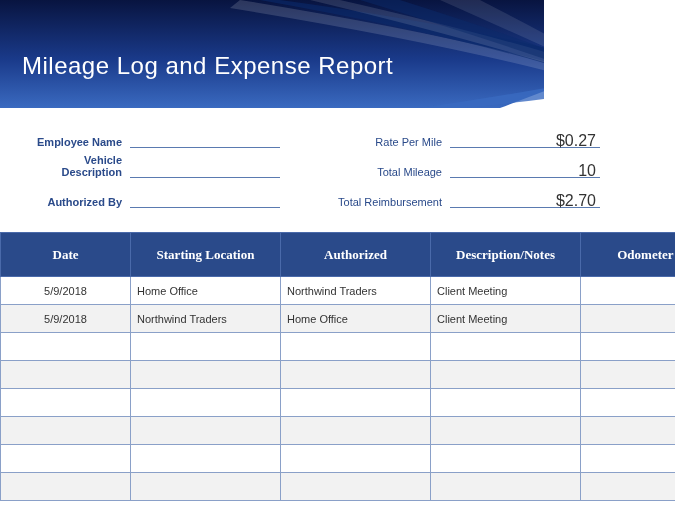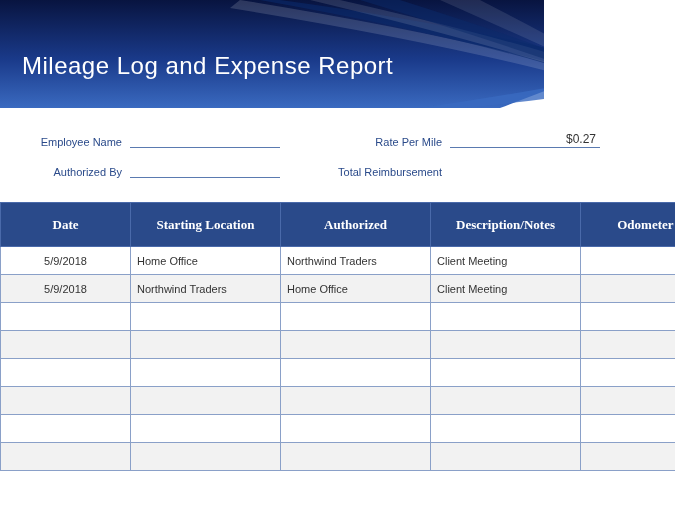--- a/index.html
+++ b/index.html
@@ -33,21 +33,21 @@
   }
   .info-row {
     display: flex;
     align-items: flex-end;
     margin-bottom: 10px;
     height: 20px;
   }
   .info-label {
     color: #2a4a8a;
     font-size: 11px;
-    font-weight: 400;
+    font-weight: 700;
     text-align: right;
     width: 108px;
     padding-right: 8px;
   }
   .info-value {
     border-bottom: 1px solid #5a7ab0;
     width: 150px;
     height: 16px;
     font-size: 11px;
     color: #333;
@@ -60,21 +60,21 @@
     font-size: 11px;
     font-weight: 400;
     text-align: right;
     width: 130px;
     padding-right: 8px;
   }
   .info-value2 {
     border-bottom: 1px solid #5a7ab0;
     width: 150px;
     height: 16px;
-    font-size: 12px;
+    font-size: 16px;
     color: #333;
     text-align: right;
     padding-right: 4px;
   }
   .table-wrap {
     width: 100%;
     overflow: hidden;
   }
   table {
     border-collapse: collapse;
@@ -134,24 +134,32 @@
 
 <div class="info-area">
   <div class="info-row">
     <div class="info-label">Employee Name</div>
     <div class="info-value"></div>
     <div class="info-gap"></div>
     <div class="info-label2">Rate Per Mile</div>
     <div class="info-value2">$0.27</div>
   </div>
   <div class="info-row">
+    <div class="info-label">Vehicle Description</div>
+    <div class="info-value"></div>
+    <div class="info-gap"></div>
+    <div class="info-label2">Total Mileage</div>
+    <div class="info-value2">10</div>
+  </div>
+  <div class="info-row">
     <div class="info-label">Authorized By</div>
     <div class="info-value"></div>
     <div class="info-gap"></div>
     <div class="info-label2">Total Reimbursement</div>
+    <div class="info-value2">$2.70</div>
   </div>
 </div>
 
 <div class="table-wrap">
   <table>
     <colgroup>
       <col class="col-date">
         <col class="col-start">
         <col class="col-dest">
         <col class="col-desc">

